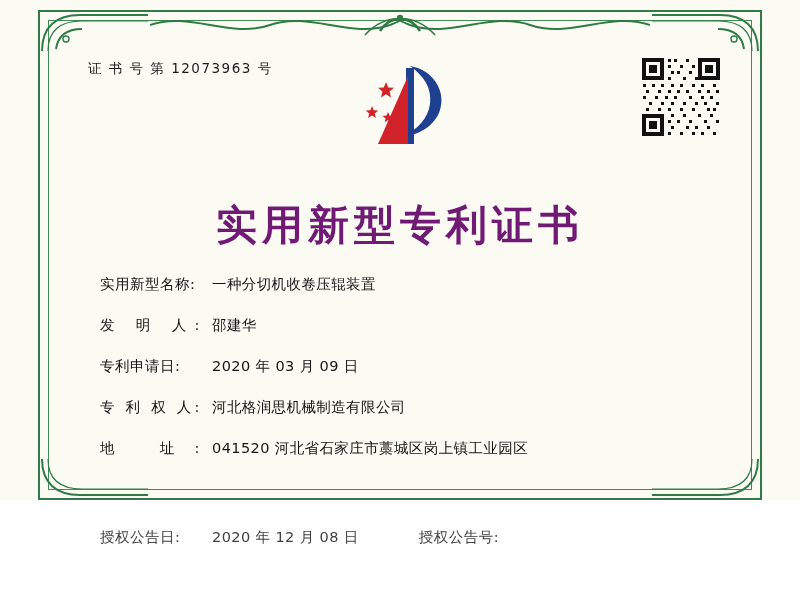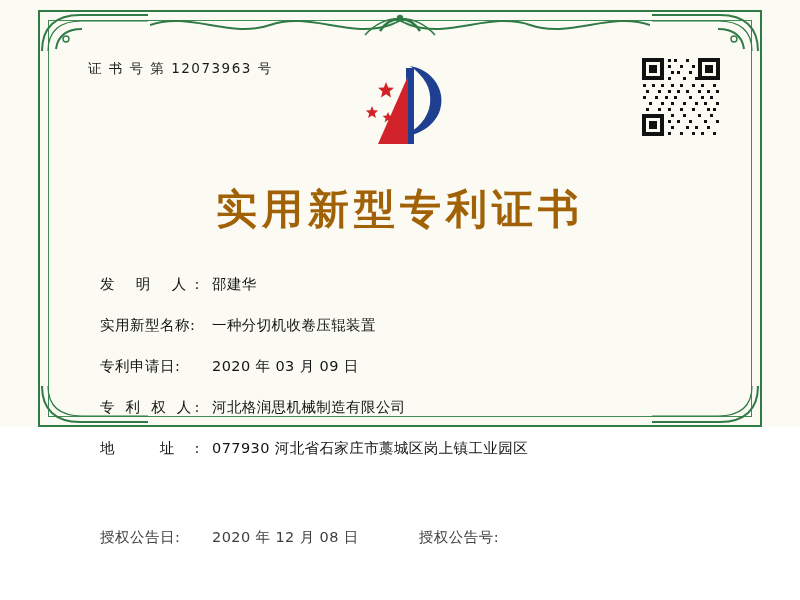--- a/index.html
+++ b/index.html
@@ -9,21 +9,21 @@
   body {
     width: 800px;
     height: 600px;
     overflow: hidden;
     font-family: "DejaVu Sans", "Liberation Sans", sans-serif;
     background: #ffffff;
   }
   .certificate {
     position: relative;
     width: 800px;
-    height: 427px;
+    height: 500px;
     background: #fbfbf4;
     box-sizing: border-box;
   }
   
   .border-outer {
     position: absolute;
     left: 38px;
     top: 10px;
     right: 38px;
     bottom: 0px;
@@ -81,26 +81,26 @@
     right: 78px;
     top: 56px;
     width: 82px;
     height: 82px;
   }
 
   .title {
     position: absolute;
     left: 0;
     right: 0;
-    top: 182px;
+    top: 198px;
     text-align: center;
     font-size: 41px;
     font-weight: bold;
     letter-spacing: 5px;
-    color: #a16207;
+    color: #701a75;
     font-family: "DejaVu Sans", "Liberation Sans", sans-serif;
   }
 
   .fields {
     position: absolute;
     left: 100px;
     top: 275px;
     right: 90px;
   }
   .field-row {
@@ -305,43 +305,43 @@
           <rect x="73" y="76" width="3" height="3"></rect>
       </g>
     </svg>
   </div>
 
   <div class="title">实用新型专利证书</div>
 
   <div class="fields">
 
     <div class="field-row">
+      <span class="field-label">实用新型名称:</span>
+      <span class="field-value">一种分切机收卷压辊装置</span>
+    </div>
+
+    <div class="field-row">
       <span class="field-label spaced">发 明 人:</span>
       <span class="field-value">邵建华</span>
     </div>
 
-    <div class="field-row">
-      <span class="field-label">实用新型名称:</span>
-      <span class="field-value">一种分切机收卷压辊装置</span>
-    </div>
-
 
     <div class="field-row">
       <span class="field-label">专利申请日:</span>
       <span class="field-value">2020 年 03 月 09 日</span>
     </div>
 
     <div class="field-row">
       <span class="field-label spaced">专 利 权 人:</span>
       <span class="field-value">河北格润思机械制造有限公司</span>
     </div>
 
     <div class="field-row">
       <span class="field-label spaced">地        址:</span>
-      <span class="field-value">077930 河北省石家庄市藁城区岗上镇工业园区</span>
+      <span class="field-value">041520 河北省石家庄市藁城区岗上镇工业园区</span>
     </div>
 
     <div class="field-row-split">
       <span class="field-label">授权公告日:</span>
       <span class="field-value">2020 年 12 月 08 日</span>
       <span class="split-right">
         <span class="field-label">授权公告号:</span>
       </span>
     </div>
 

